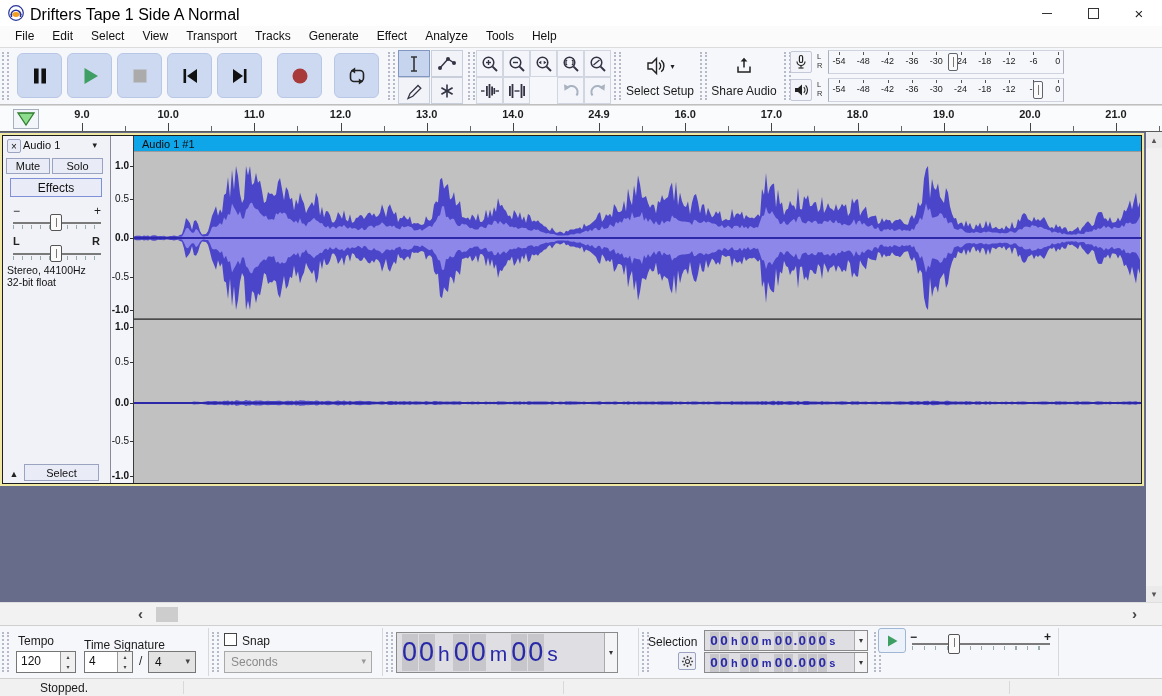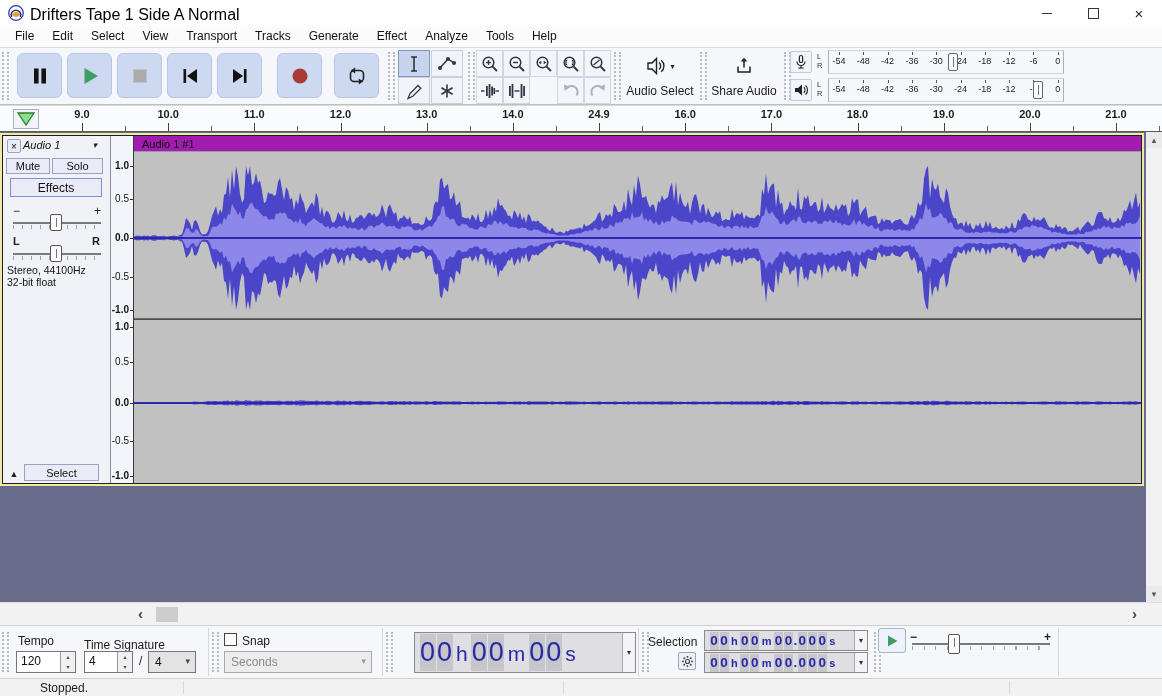--- a/index.html
+++ b/index.html
@@ -55,40 +55,40 @@
   .tl-minor{position:absolute;bottom:0;width:1px;height:5px;background:#666;}
 
   
   #trackarea{position:absolute;left:0;top:132px;width:1162px;height:470px;background:#676c8a;}
   #track{position:absolute;left:0;top:1px;width:1144px;height:353px;border:2px solid #efe9a4;box-sizing:border-box;}
   #track-inner{position:absolute;left:0;top:0;right:0;bottom:0;border:1px solid #1e1e1e;box-sizing:border-box;background:#f1f2f8;}
   #panel{position:absolute;left:0;top:0;width:108px;height:100%;border-right:1px solid #8a8a99;box-sizing:border-box;background:#f1f2f8;}
   .pbtn{position:absolute;background:#e9ecf6;border:1px solid #9aa3c0;font-size:11px;color:#111;
         display:flex;align-items:center;justify-content:center;box-sizing:border-box;}
   #track-close{left:4px;top:3px;width:14px;height:14px;font-size:10px;border-radius:2px;}
-  #track-name{position:absolute;left:20px;top:3px;width:78px;height:15px;font-size:11px;color:#111;font-style:italic;}
+  #track-name{position:absolute;left:20px;top:3px;width:78px;height:15px;font-size:11px;color:#111;}
   #track-name .dd{position:absolute;right:4px;top:1px;font-size:9px;color:#222;}
   #btn-mute{left:3px;top:22px;width:44px;height:16px;}
   #btn-solo{left:49px;top:22px;width:51px;height:16px;}
   #btn-effects{left:7px;top:42px;width:92px;height:19px;border-color:#7d90d8;font-size:12px;}
   .sl-line{position:absolute;height:2px;background:#7a7a7a;}
   .sl-ticks{position:absolute;height:4px;background:repeating-linear-gradient(to right,#9aa 0 1px,transparent 1px 9px);}
   .sl-thumb{position:absolute;width:12px;height:17px;background:#fbfbfb;border:1px solid #555;border-radius:2px;box-sizing:border-box;}
   .sl-thumb::after{content:"";position:absolute;left:4.5px;top:3px;width:1px;height:9px;background:#777;}
   .sl-sign{position:absolute;font-size:12px;color:#222;}
   #track-info1,#track-info2{position:absolute;left:4px;font-size:10.5px;color:#131313;}
   #collapse-btn{position:absolute;left:3px;top:330px;width:16px;height:15px;font-size:9px;color:#222;
                 display:flex;align-items:center;justify-content:center;}
   #btn-select{left:21px;top:328px;width:75px;height:17px;}
   #vruler{position:absolute;left:108px;top:0;width:23px;height:100%;background:#f4f5fa;border-right:1px solid #3a3a3a;box-sizing:border-box;}
   .vr-label{position:absolute;right:4px;font-size:10px;color:#111;}
   .vr-label.b{font-weight:bold;}
   .vr-tick{position:absolute;right:0;width:3px;height:1px;background:#333;}
   #wavezone{position:absolute;left:131px;top:0;right:0;height:100%;background:#c1c1c1;}
-  #clip-header{position:absolute;left:0;top:0;right:0;height:16px;background:#a21caf;border-bottom:1px solid #9b9b9b;
+  #clip-header{position:absolute;left:0;top:0;right:0;height:16px;background:#0ea5e9;border-bottom:1px solid #9b9b9b;
                font-size:11px;color:#0d0d0d;line-height:16px;padding-left:8px;box-sizing:border-box;}
   #wave-svg{position:absolute;left:0;top:16px;}
 
   #vscroll{position:absolute;left:1146px;top:0;width:16px;height:470px;background:#f1f1f1;}
   .sarrow{position:absolute;left:0;width:16px;height:16px;display:flex;align-items:center;justify-content:center;
           font-size:9px;color:#555;background:#ebebeb;}
 
   
   #hscroll{position:absolute;left:0;top:602px;width:1162px;height:23px;background:#f2f2f2;border-top:1px solid #dedede;box-sizing:border-box;}
   .harrow{position:absolute;top:2px;font-size:15px;font-weight:bold;color:#444;}
@@ -107,21 +107,21 @@
   .dropdown .val{position:absolute;left:6px;top:3px;color:#111;}
   .dropdown .dd{position:absolute;right:5px;top:4px;font-size:9px;color:#444;}
   #snap-check{position:absolute;left:224px;top:7px;width:13px;height:13px;border:1px solid #444;background:#fff;box-sizing:border-box;}
   #snap-select{left:224px;top:25px;width:148px;background:#ececec;border-color:#a9a9a9;}
   #snap-select .val{color:#8a8a8a;}
   #snap-select .dd{color:#999;}
 
   .tfield{position:absolute;background:#dfdfe3;border:1px solid #8a8a8a;box-sizing:border-box;display:flex;align-items:center;padding-left:4px;}
   .tarrow{position:absolute;right:0;top:0;bottom:0;width:12px;background:#f4f4f6;border-left:1px solid #aaa;
           display:flex;align-items:center;justify-content:center;font-size:8px;color:#333;}
-  #time-display{left:396px;top:6px;width:222px;height:41px;margin-left:18px;}
+  #time-display{left:396px;top:6px;width:222px;height:41px;}
   .tcell-big{display:inline-block;min-width:16px;text-align:center;background:#c6c6cb;color:#2828a8;
              font-size:27px;line-height:37px;margin:0 0.5px;}
   .tunit-big{display:inline-block;color:#2828a8;font-size:21px;line-height:37px;padding:0 3px;}
   .tcell{display:inline-block;min-width:9px;text-align:center;background:#c6c6cb;color:#2828a8;
          font-size:13.5px;font-weight:bold;line-height:18px;margin:0 0.5px;}
   .tcell-dot{display:inline-block;color:#2828a8;font-size:13.5px;font-weight:bold;line-height:18px;}
   .tunit{display:inline-block;color:#2828a8;font-size:11px;font-weight:bold;line-height:18px;padding:0 2px;}
   #sel-field-1{left:704px;top:4px;width:164px;height:21px;}
   #sel-field-2{left:704px;top:26px;width:164px;height:21px;}
   #gear-btn{position:absolute;left:678px;top:26px;width:18px;height:18px;background:#eef0f6;border:1px solid #9aa3c0;
@@ -321,21 +321,21 @@
 
     <div class="vgrip" style="left:614px"></div>
     <div class="bigbtn" style="left:622px;width:76px">
       <div style="display:flex;align-items:center;gap:3px">
         <svg width="22" height="22" viewBox="0 0 22 22">
             <polygon points="3,8 7,8 11.5,3.5 11.5,18.5 7,14 3,14" fill="none" stroke="#222" stroke-width="1.4"></polygon>
             <path d="M14,7.5 a4.5,4.5 0 0 1 0,7 M16.2,5.2 a7.5,7.5 0 0 1 0,11.6" fill="none" stroke="#222" stroke-width="1.4"></path>
           </svg>
         <span style="font-size:8px;color:#222">▾</span>
       </div>
-      <div class="lab">Audio Select</div>
+      <div class="lab">Select Setup</div>
     </div>
 
     <div class="vgrip" style="left:700px"></div>
     <div class="bigbtn" style="left:706px;width:76px">
       <svg width="22" height="22" viewBox="0 0 22 22">
           <path d="M5,11.5 V17 H17 V11.5" fill="none" stroke="#222" stroke-width="1.5"></path>
           <line x1="11" y1="4" x2="11" y2="12.5" stroke="#222" stroke-width="1.5"></line>
           <polygon points="7.6,6.4 11,2.8 14.4,6.4" fill="#222"></polygon>
         </svg>
       <div class="lab">Share Audio</div>

